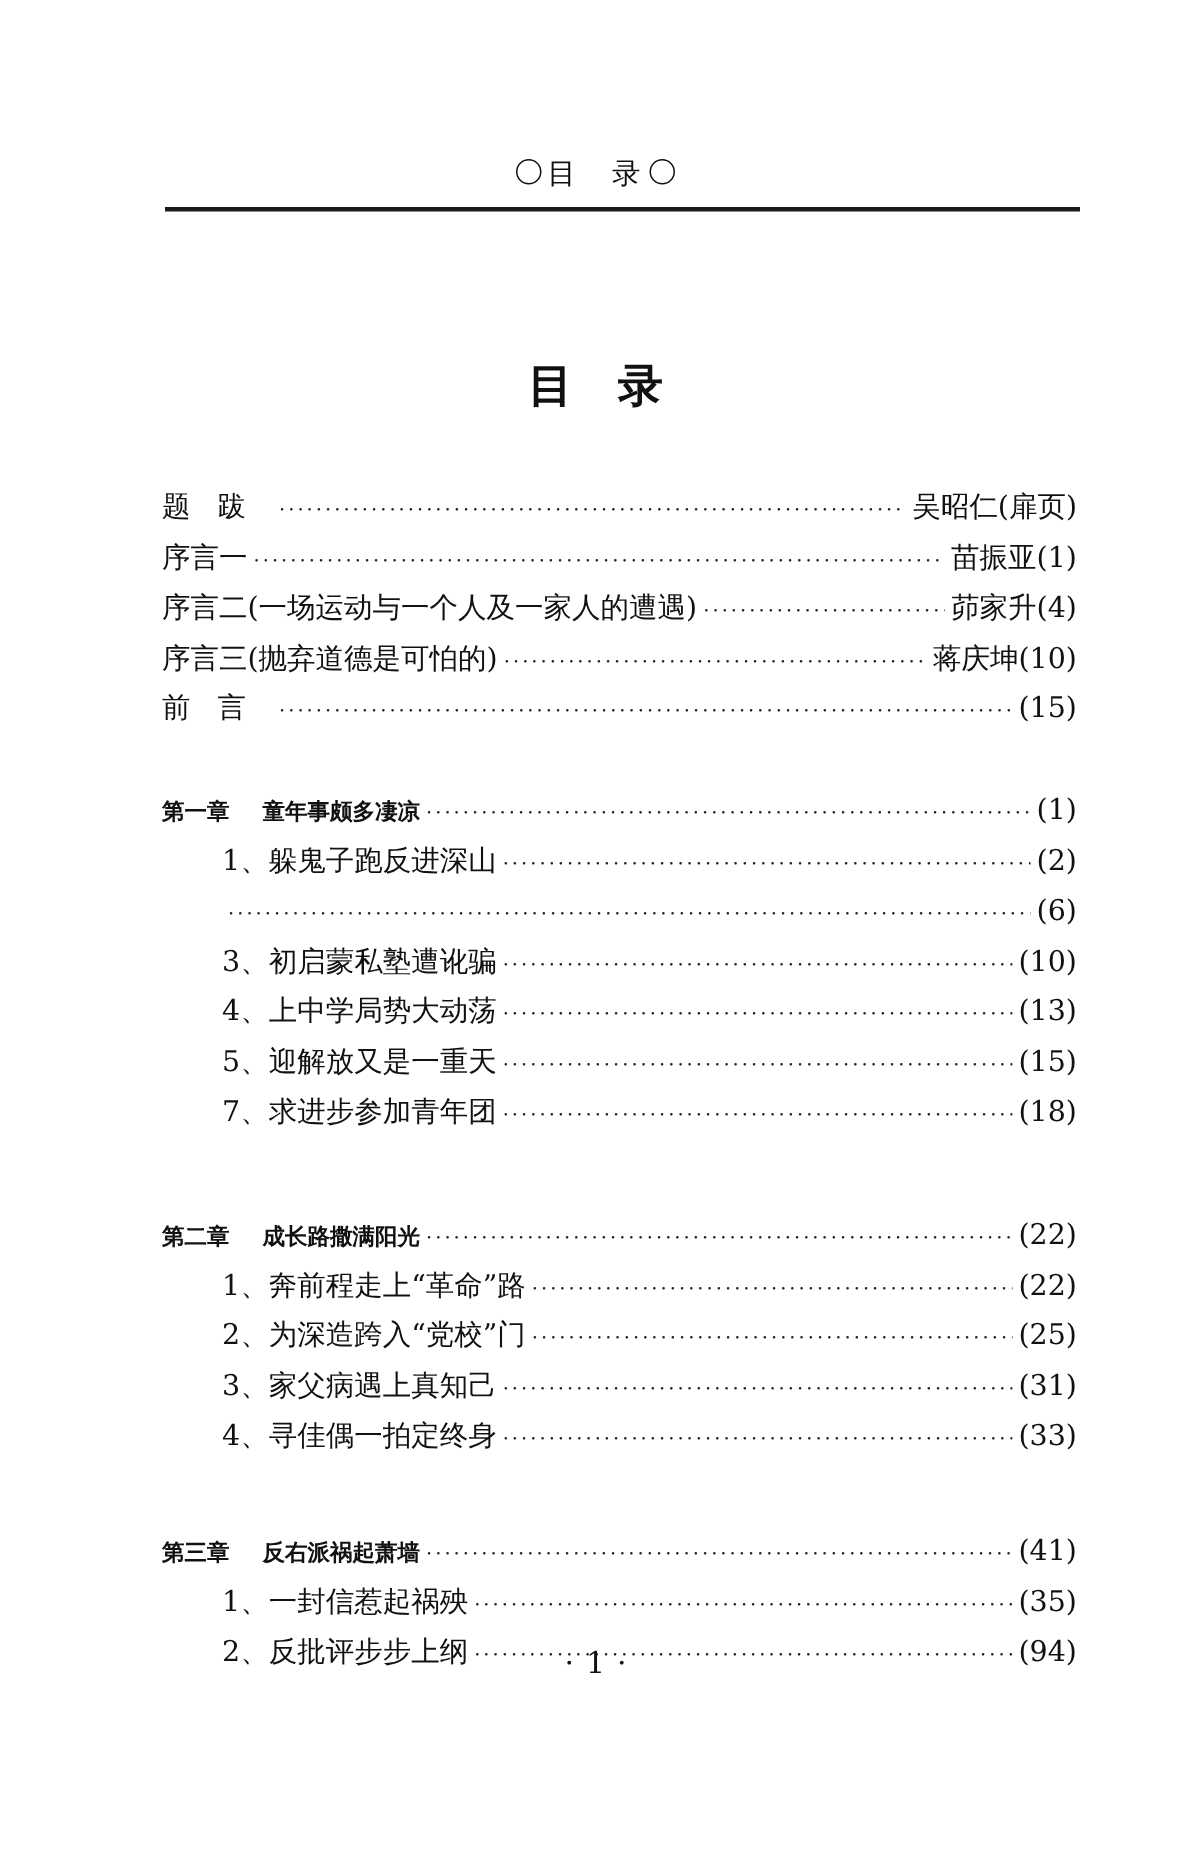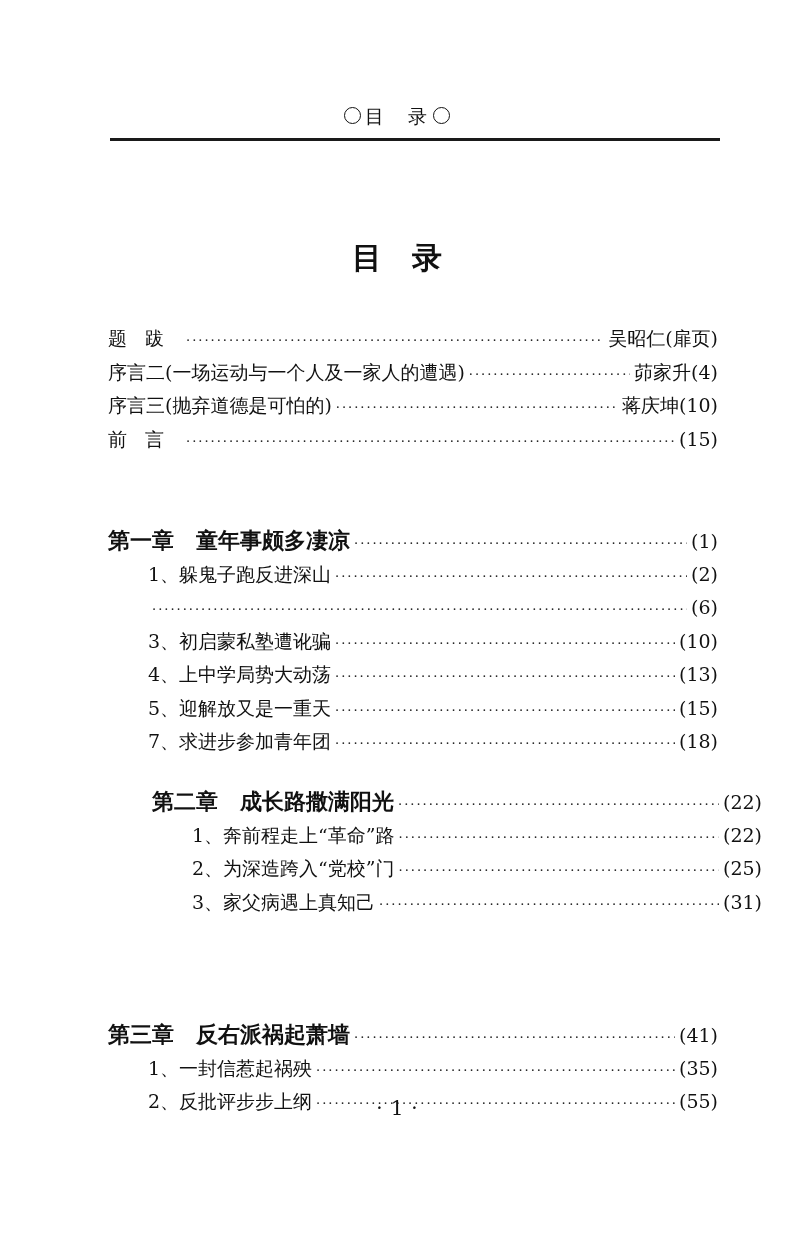--- a/index.html
+++ b/index.html
@@ -77,21 +77,21 @@
       font-size: 13px;
       color: #222;
     }
     .row .dots::before {
       content: "··························································································································································";
     }
     .row .page { flex: 0 0 auto; text-align: right; }
     .row.chapter .label {
       font-family: "DejaVu Sans", "Liberation Sans", sans-serif;
       font-weight: bold;
-      font-size: 22px;
+      font-size: 15px;
     }
     .row.chapter .label .chap-title { margin-left: 22px; }
     .row.section { padding-left: 40px; }
     .spaced { letter-spacing: 18px; }
     .folio {
       position: absolute;
       top: 1096px;
       left: 0;
       width: 794px;
       text-align: center;
@@ -111,20 +111,25 @@
   <span>目</span><span class="gap"></span><span>录</span>
 </div>
 
 <div class="toc" style="top:322px;">
   <div class="row">
     <span class="label spaced">题跋</span>
     <span class="dots"></span>
     <span class="page">吴昭仁(扉页)</span>
   </div>
   <div class="row">
+    <span class="label">序言一</span>
+    <span class="dots"></span>
+    <span class="page">苗振亚(1)</span>
+  </div>
+  <div class="row">
     <span class="label">序言二(一场运动与一个人及一家人的遭遇)</span>
     <span class="dots"></span>
     <span class="page">茆家升(4)</span>
   </div>
   <div class="row">
     <span class="label">序言三(抛弃道德是可怕的)</span>
     <span class="dots"></span>
     <span class="page">蒋庆坤(10)</span>
   </div>
   <div class="row">
@@ -164,56 +169,61 @@
     <span class="dots"></span>
     <span class="page">(15)</span>
   </div>
   <div class="row section">
     <span class="label">7、求进步参加青年团</span>
     <span class="dots"></span>
     <span class="page">(18)</span>
   </div>
 </div>
 
-<div class="toc" style="top:785px;margin-left:44px;">
+<div class="toc" style="top:807px;">
   <div class="row chapter">
     <span class="label"><span>第二章</span><span class="chap-title">成长路撒满阳光</span></span>
     <span class="dots"></span>
     <span class="page">(22)</span>
   </div>
   <div class="row section">
     <span class="label">1、奔前程走上“革命”路</span>
     <span class="dots"></span>
     <span class="page">(22)</span>
   </div>
   <div class="row section">
     <span class="label">2、为深造跨入“党校”门</span>
     <span class="dots"></span>
     <span class="page">(25)</span>
   </div>
   <div class="row section">
     <span class="label">3、家父病遇上真知己</span>
     <span class="dots"></span>
     <span class="page">(31)</span>
+  </div>
+  <div class="row section">
+    <span class="label">4、寻佳偶一拍定终身</span>
+    <span class="dots"></span>
+    <span class="page">(33)</span>
   </div>
 </div>
 
 <div class="toc" style="top:1018px;">
   <div class="row chapter">
     <span class="label"><span>第三章</span><span class="chap-title">反右派祸起萧墙</span></span>
     <span class="dots"></span>
     <span class="page">(41)</span>
   </div>
   <div class="row section">
     <span class="label">1、一封信惹起祸殃</span>
     <span class="dots"></span>
     <span class="page">(35)</span>
   </div>
   <div class="row section">
     <span class="label">2、反批评步步上纲</span>
     <span class="dots"></span>
-    <span class="page">(55)</span>
+    <span class="page">(94)</span>
   </div>
 </div>
 
 <div class="folio">
   <span class="dot">·</span><span>1</span><span class="dot">·</span>
 </div>
 
 </body></html>

